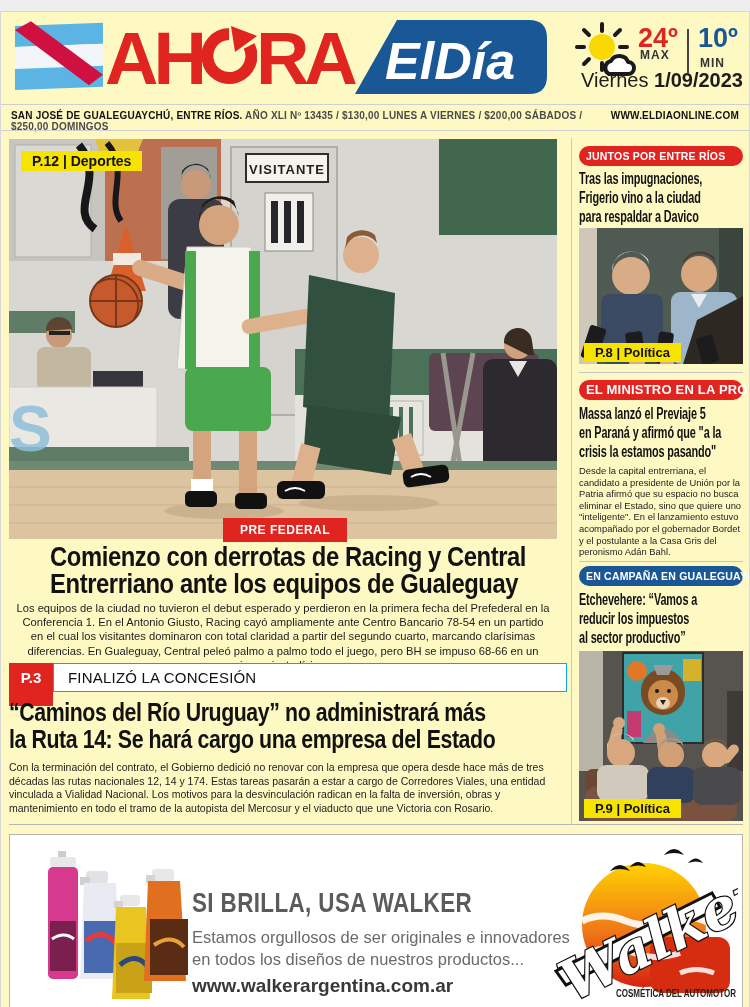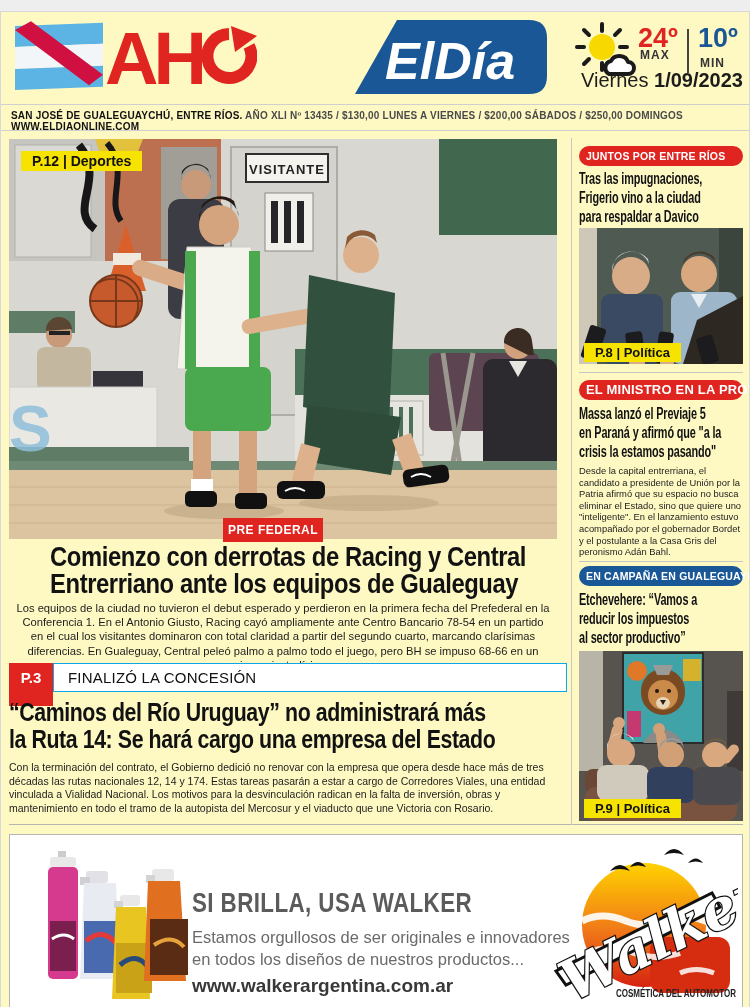--- a/index.html
+++ b/index.html
@@ -7,21 +7,21 @@
         font-family:"Liberation Sans",sans-serif;overflow:hidden;border:1px solid #d8d8d8;box-sizing:border-box;}
   .abs{position:absolute;}
   .rule{position:absolute;left:0;right:0;height:1px;background:#cfcfcf;}
   
   .ahora{position:absolute;left:104px;top:2px;height:88px;display:flex;align-items:center;
          color:#e0241f;font-weight:bold;font-size:74px;letter-spacing:-5px;}
   .weather-temp{position:absolute;font-size:27px;font-weight:bold;line-height:1;}
   .weather-lbl{position:absolute;font-size:12px;color:#333;letter-spacing:1px;font-weight:bold;}
   .date{position:absolute;left:540px;top:57px;width:202px;text-align:right;font-size:20px;color:#1c1c1c;}
   .infoline{position:absolute;top:98px;left:10px;right:10px;display:flex;justify-content:space-between;
-            font-size:10px;font-weight:bold;letter-spacing:.2px;color:#4a4a4a;flex-direction:column;}
+            font-size:10px;font-weight:bold;letter-spacing:.2px;color:#4a4a4a;}
   .infoline b{color:#111;}
   
   .ytag{position:absolute;background:#f6e300;color:#111;font-weight:bold;font-size:13.5px;padding:2px 11px;}
   .kicker-red{background:#e0241f;color:#fff;font-weight:bold;}
   
   .h1line{font-size:28px;font-weight:bold;color:#121212;line-height:27px;text-align:center;
           white-space:nowrap;transform:scaleX(.85);transform-origin:50% 0;letter-spacing:-.5px;}
   .h2line{font-size:26px;font-weight:bold;color:#121212;line-height:26.5px;white-space:nowrap;
           transform:scaleX(.82);transform-origin:0 0;letter-spacing:-.5px;}
   .summary{color:#1c1c1c;}
@@ -56,20 +56,21 @@
       <polygon points="2,10 18,2 90,58 76,68" fill="#cf1040"></polygon>
     </g>
   </svg>
 
   <div class="ahora">
     <span>AH</span>
     <svg width="56" height="60" viewBox="0 0 56 60" style="margin:0 -1px 4px -1px">
       <path d="M28 8 a22 22 0 1 0 20 12" fill="none" stroke="#e0241f" stroke-width="12"></path>
       <polygon points="30,0 56,10 34,26" fill="#e0241f"></polygon>
     </svg>
+    <span>RA</span>
   </div>
 
   <svg class="abs" style="left:348px;top:6px" width="202" height="78" viewBox="0 0 202 78">
     <path d="M48 2 H180 Q198 2 198 20 V58 Q198 76 180 76 H6 Z" fill="#1a5796"></path>
     <text x="36" y="61" font-family="Liberation Sans, sans-serif" font-size="52" font-weight="bold" font-style="italic" fill="#fff">ElDía</text>
   </svg>
 
   <svg class="abs" style="left:574px;top:10px" width="62" height="62" viewBox="0 0 62 62">
     <g stroke="#1a1a1a" stroke-width="4" stroke-linecap="round">
       <line x1="27" y1="2" x2="27" y2="9"></line>
@@ -178,21 +179,21 @@
     <circle cx="352" cy="116" r="18" fill="#dcb18c"></circle>
     <path d="M336 110 a18 18 0 0 1 32 -6 l-2 -8 a20 20 0 0 0 -28 2 z" fill="#8a5a36"></path>
     <path d="M298 266 l94 12 l-10 58 l-88 -14 z" fill="#2e4a39"></path>
     <rect x="286" y="306" width="20" height="48" fill="#dcb18c" transform="rotate(14 296 330)"></rect>
     <rect x="390" y="296" width="20" height="44" fill="#dcb18c" transform="rotate(-20 400 318)"></rect>
     <rect x="268" y="342" width="48" height="18" rx="6" fill="#111"></rect>
     <rect x="394" y="328" width="46" height="18" rx="6" fill="#111" transform="rotate(-8 417 337)"></rect>
     <path d="M276 352 q10 -6 20 0 M402 338 q10 -6 20 0" stroke="#fff" stroke-width="2" fill="none"></path>
   </svg>
   <div class="ytag" style="left:20px;top:139px;font-size:14px">P.12 | Deportes</div>
-  <div class="abs kicker-red" style="left:222px;top:506px;width:100px;height:24px;text-align:center;
+  <div class="abs kicker-red" style="left:222px;top:506px;width:124px;height:24px;text-align:center;
        line-height:24px;font-size:12px;letter-spacing:.5px">PRE FEDERAL</div>
 
   <div class="abs" style="left:8px;top:531px;width:548px">
     <div class="h1line">Comienzo con derrotas de Racing y Central</div>
     <div class="h1line">Entrerriano ante los equipos de Gualeguay</div>
   </div>
   <div class="abs summary" style="left:14px;top:589px;width:536px;font-size:11.2px;line-height:14.2px;text-align:center">Los equipos de la ciudad no tuvieron el debut esperado y perdieron en la primera fecha del Prefederal en la Conferencia 1. En el Antonio Giusto, Racing cayó ampliamente ante Centro Bancario 78-54 en un partido en el cual los visitantes dominaron con total claridad a partir del segundo cuarto, marcando clarísimas diferencias. En Gualeguay, Central peleó palmo a palmo todo el juego, pero BH se impuso 68-66 en un cierre ajustadísimo.</div>
 
   <div class="p3box">P.3</div>
   <div class="kbar">FINALIZÓ LA CONCESIÓN</div>

